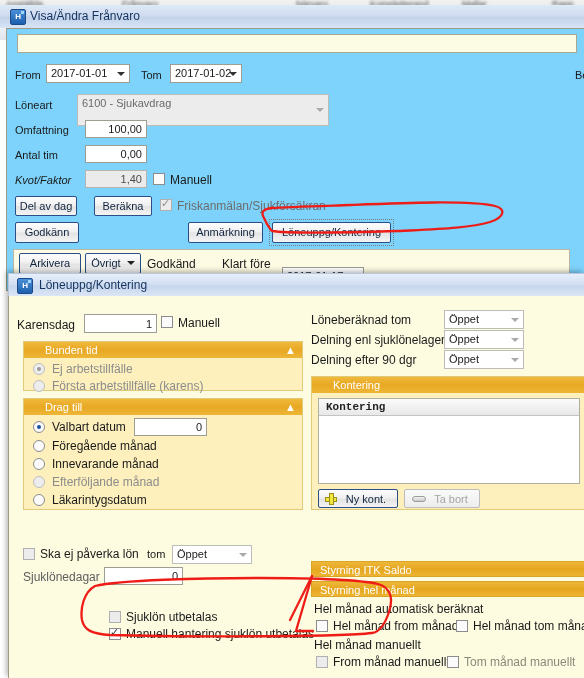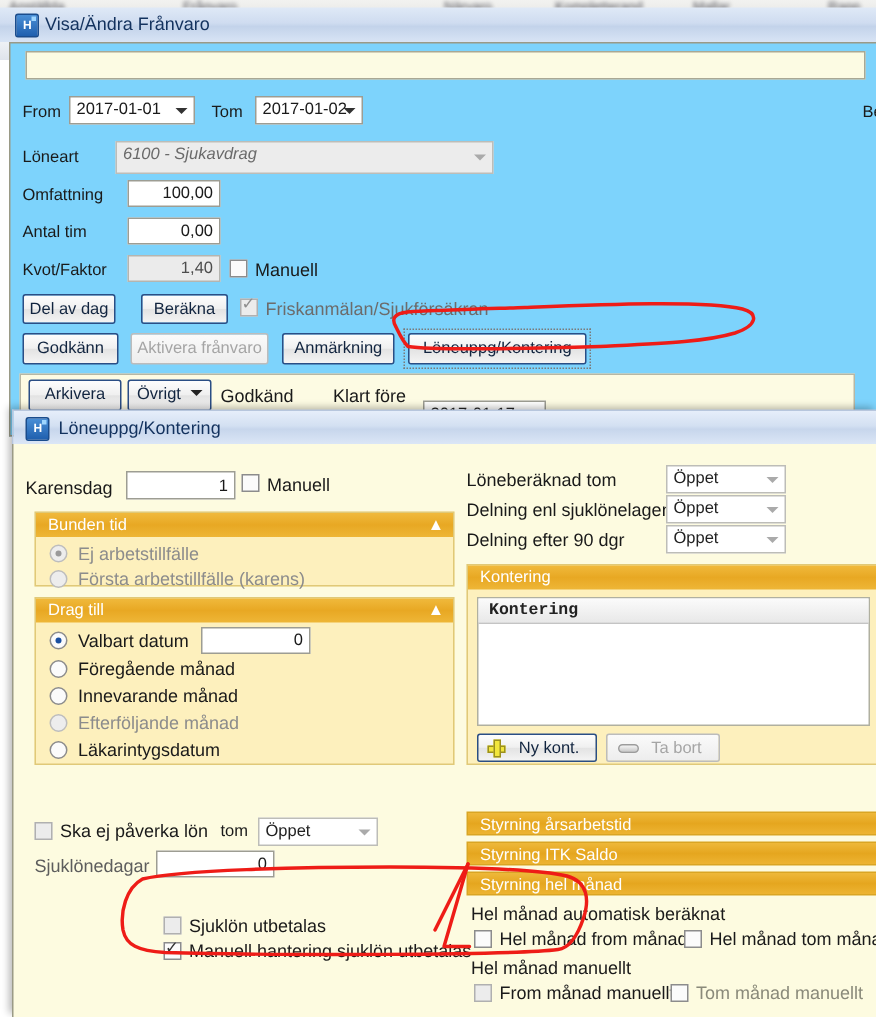--- a/index.html
+++ b/index.html
@@ -146,21 +146,21 @@
     box-sizing:border-box;
   }
 
   .grp{
     position:absolute;box-sizing:border-box;
     background:#fdf0bd;border:1px solid #e0c978;
   }
   .grp-hdr{
     position:absolute;left:0;top:0;height:16px;width:100%;
     background:linear-gradient(#f0b93c 0%,#e8a823 50%,#eeb637 100%);
-    color:#ffffff;font-size:11px;line-height:16px;padding-left:8px;
+    color:#ffffff;font-size:11px;line-height:16px;padding-left:21px;
     box-sizing:border-box;
   }
   .chev{
     position:absolute;right:6px;top:2px;color:#fff;font-size:11px;
     line-height:12px;
   }
 
   .bar{
     position:absolute;height:16px;box-sizing:border-box;
     background:linear-gradient(#eeb83a 0%,#e5a61f 50%,#edb432 100%);
@@ -230,43 +230,42 @@
       <i class="arrow"></i>
     </div>
     <span class="lbl" style="left:134px;top:40px;">Tom</span>
     <div class="combo" style="left:163px;top:35px;width:72px;height:19px;">
       <span>2017-01-02</span>
       <i class="arrow"></i>
     </div>
     <span class="lbl" style="left:568px;top:40px;">Be</span>
 
     <span class="lbl" style="left:8px;top:70px;">Löneart</span>
-    <div class="combo ro" style="left:70px;top:65px;width:252px;height:22px;font-style:italic;">
+    <div class="combo ro" style="left:70px;top:65px;width:252px;height:32px;">
       <span>6100 - Sjukavdrag</span>
       <i class="arrow"></i>
     </div>
 
     <span class="lbl" style="left:8px;top:95px;">Omfattning</span>
     <div class="txtbox" style="left:78px;top:91px;width:62px;height:18px;">100,00</div>
 
     <span class="lbl" style="left:8px;top:120px;">Antal tim</span>
     <div class="txtbox" style="left:78px;top:116px;width:62px;height:18px;">0,00</div>
 
-    <span class="lbl" style="left:8px;top:145px;">Kvot/Faktor</span>
+    <span class="lbl" style="left:8px;top:145px;font-style:italic;">Kvot/Faktor</span>
     <div class="txtbox ro" style="left:78px;top:141px;width:62px;height:18px;">1,40</div>
     <span class="cb" style="left:146px;top:144px;"></span>
     <span class="lbl" style="left:163px;top:144px;font-size:12px;">Manuell</span>
 
     <div class="btn" style="left:8px;top:167px;width:62px;height:20px;">Del av dag</div>
     <div class="btn" style="left:87px;top:167px;width:58px;height:20px;">Beräkna</div>
     <span class="cb on dis" style="left:153px;top:170px;"></span>
     <span class="lbl dim" style="left:170px;top:170px;font-size:12px;color:#6c6c6c;">Friskanmälan/Sjukförsäkran</span>
 
     <div class="btn" style="left:8px;top:193px;width:64px;height:21px;">Godkänn</div>
-    <div class="btn dis" style="left:80px;top:193px;width:92px;height:21px;">Aktivera frånvaro</div>
     <div class="btn" style="left:181px;top:193px;width:75px;height:21px;">Anmärkning</div>
     <div class="btn" style="left:265px;top:193px;width:119px;height:21px;">Löneuppg/Kontering</div>
     <div class="btn-focus" style="left:262px;top:190px;width:125px;height:27px;"></div>
 
     <div style="position:absolute;left:6px;top:220px;width:557px;height:30px;background:#fdfbe3;border:1px solid #b7b7a4;box-sizing:border-box;"></div>
     <div class="btn" style="left:12px;top:224px;width:62px;height:21px;">Arkivera</div>
     <div class="btn" style="left:78px;top:224px;width:56px;height:21px;">
       <span>Övrigt</span>
       <span style="display:inline-block;width:0;height:0;border-left:4px solid transparent;border-right:4px solid transparent;border-top:4px solid #222;margin-left:3px;vertical-align:2px;"></span>
     </div>
@@ -371,21 +370,20 @@
       <div class="btn" style="left:6px;top:112px;width:80px;height:19px;">
         <i class="plus-icon" style="left:6px;top:3px;"></i>
         <span style="margin-left:16px;">Ny kont.</span>
       </div>
       <div class="btn dis" style="left:92px;top:112px;width:76px;height:19px;">
         <i class="minus-icon" style="left:7px;top:6px;"></i>
         <span style="margin-left:18px;">Ta bort</span>
       </div>
     </div>
 
-    <div class="bar" style="left:302px;top:245px;width:274px;">Styrning årsarbetstid</div>
     <div class="bar" style="left:302px;top:265px;width:274px;">Styrning ITK Saldo</div>
     <div class="bar" style="left:302px;top:285px;width:274px;">Styrning hel månad</div>
 
     <span class="lbl" style="left:305px;top:306px;font-size:12px;">Hel månad automatisk beräknat</span>
     <span class="cb" style="left:307px;top:324px;"></span>
     <span class="lbl" style="left:324px;top:323px;font-size:12px;">Hel månad from månad</span>
     <span class="cb" style="left:447px;top:324px;"></span>
     <span class="lbl" style="left:464px;top:323px;font-size:12px;">Hel månad tom månad</span>
 
     <span class="lbl" style="left:305px;top:342px;font-size:12px;">Hel månad manuellt</span>

